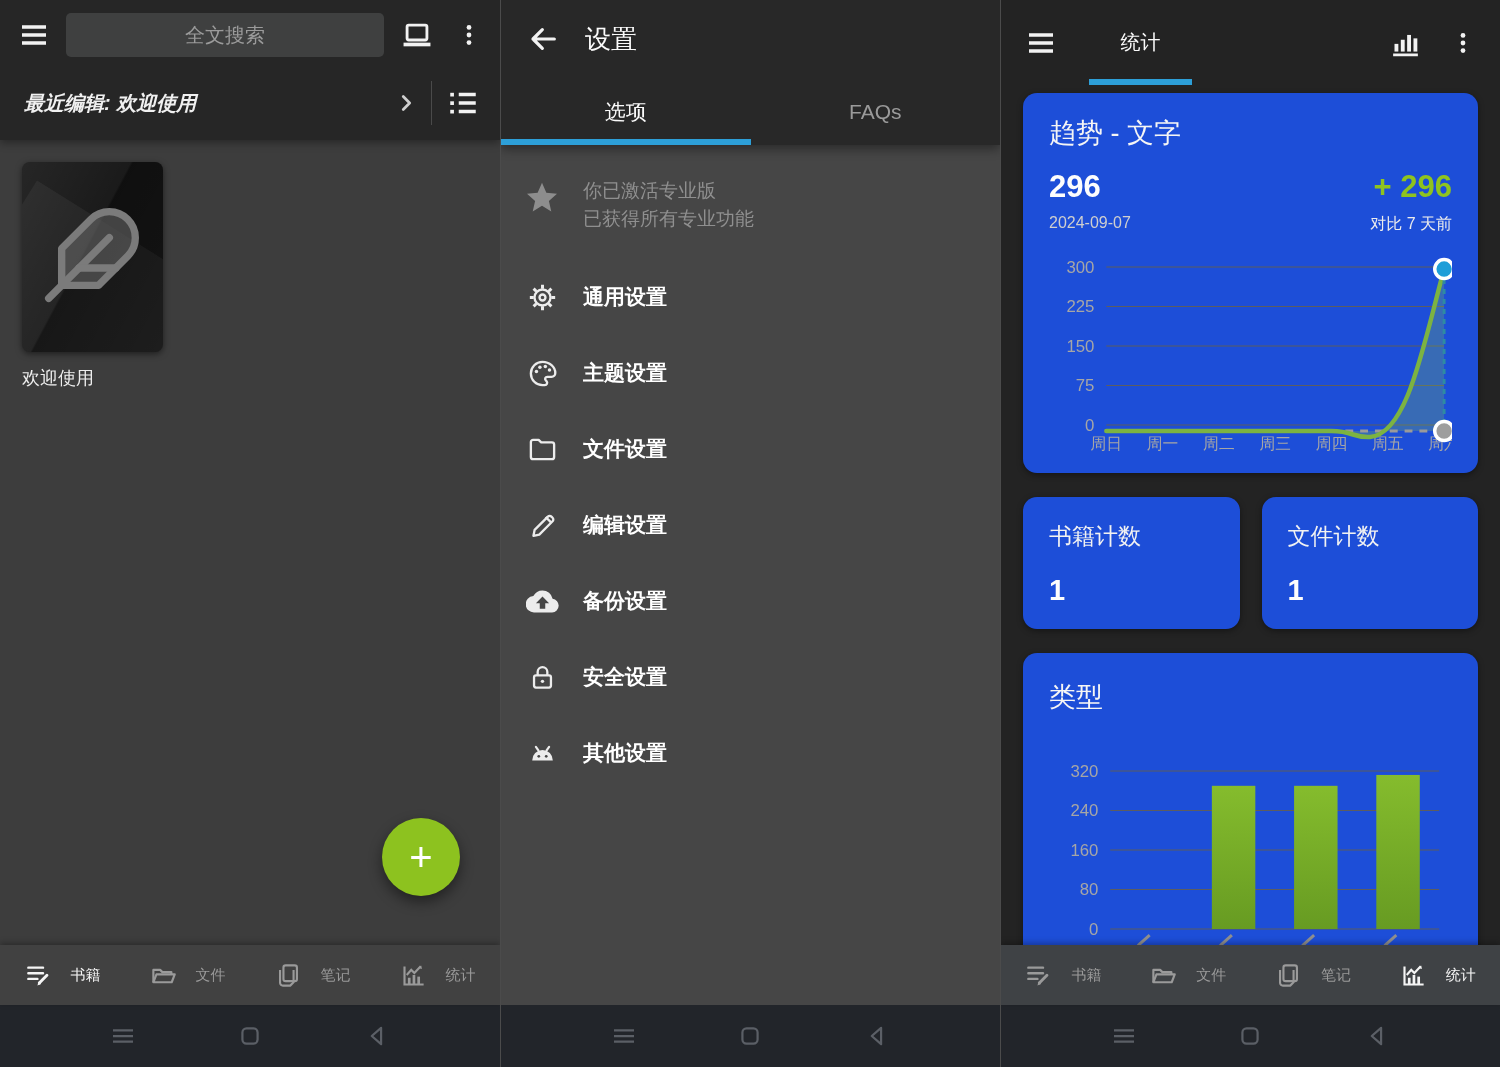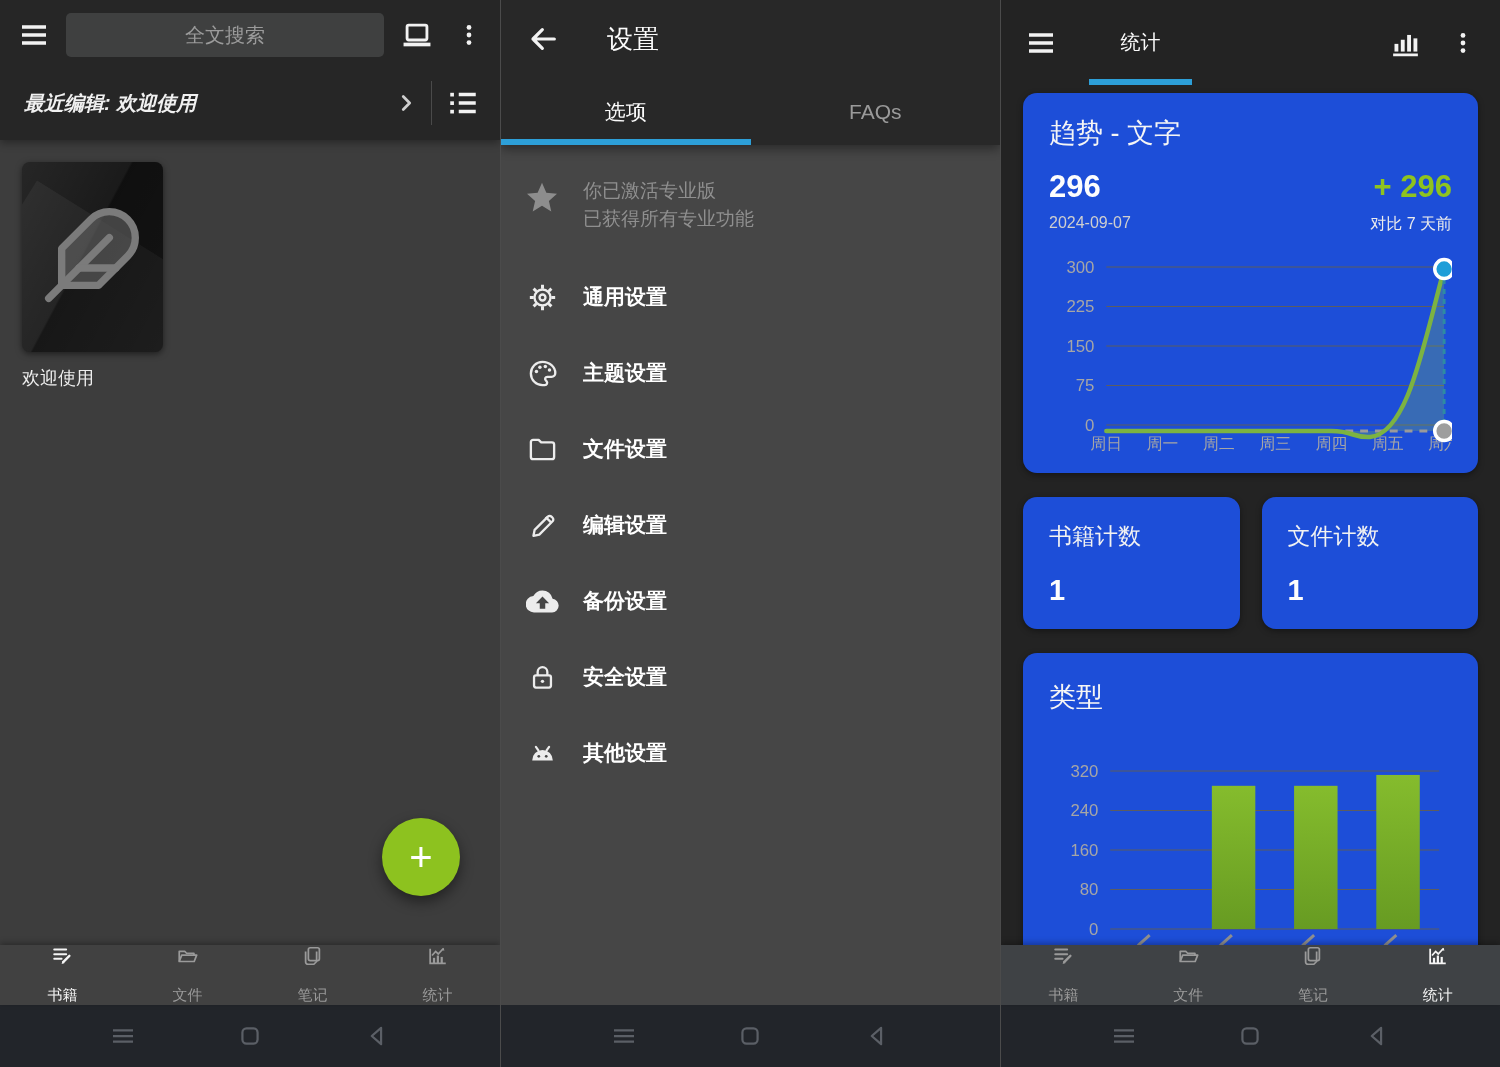--- a/index.html
+++ b/index.html
@@ -26,33 +26,33 @@
   .facet2 { position:absolute; width:220px; height:220px; left:-60px; top:60px; background:rgba(255,255,255,.05);
             transform:rotate(32deg); }
   .bookcard svg { position:absolute; left:18px; top:38px; }
   .booktitle { color:#ededed; font-size:18px; margin-top:14px; width:141px; }
   .fab { position:absolute; right:40px; top:678px; width:78px; height:78px; border-radius:50%;
          background:#8dc21f; color:#fff; font-size:40px; font-weight:300; display:flex; align-items:center;
          justify-content:center; box-shadow:0 6px 14px rgba(0,0,0,.45); }
 
   
   .bnav { height:60px; background:#414141; display:flex; box-shadow:0 -2px 6px rgba(0,0,0,.3); z-index:6; }
-  .bnav .bitem { flex:1; display:flex; flex-direction:column; align-items:center; justify-content:center;
+  .bnav .bitem { flex:1; display:flex; flex-direction:row; align-items:center; justify-content:center;
                  gap:19px; color:#9a9a9a; }
   .bnav .bitem.active { color:#f5f5f5; }
   .bnav .blabel { font-size:15px; }
   .p3 .bnav { background:#3f4245; }
 
   
   .anav { height:62px; background:#22252a; display:flex; padding:0 60px; }
   .anav > div { flex:1; display:flex; align-items:center; justify-content:center; color:#5b5f66; }
 
   
   .p2 .header { background:#282828; height:145px; position:relative; box-shadow:0 4px 10px rgba(0,0,0,.4); z-index:5; }
-  .hdr-row1 { height:78px; display:flex; align-items:center; padding:0 26px; gap:48px; color:#fff; }
+  .hdr-row1 { height:78px; display:flex; align-items:center; padding:0 26px; gap:26px; color:#fff; }
   .hdr-title { font-size:26px; font-weight:500; color:#fbfbfb; }
   .tabs2 { display:flex; height:67px; }
   .tab2 { flex:1; display:flex; align-items:center; justify-content:center; font-size:21px; color:#9a9a9a; }
   .tab2.active { color:#fafafa; }
   .tabline2 { position:absolute; left:0; bottom:0; width:50%; height:6px; background:#2d9fd8; }
   .p2 .content { flex:1; background:#464646; padding-top:12px; }
   .pro-row { display:flex; align-items:flex-start; padding:20px 30px 26px 0; }
   .iconcell { width:82px; display:flex; justify-content:center; flex-shrink:0; color:#ececec; }
   .pro-text { color:#8f8f8f; font-size:19px; line-height:28px; }
   .set-item { height:76px; display:flex; align-items:center; color:#ececec; }

